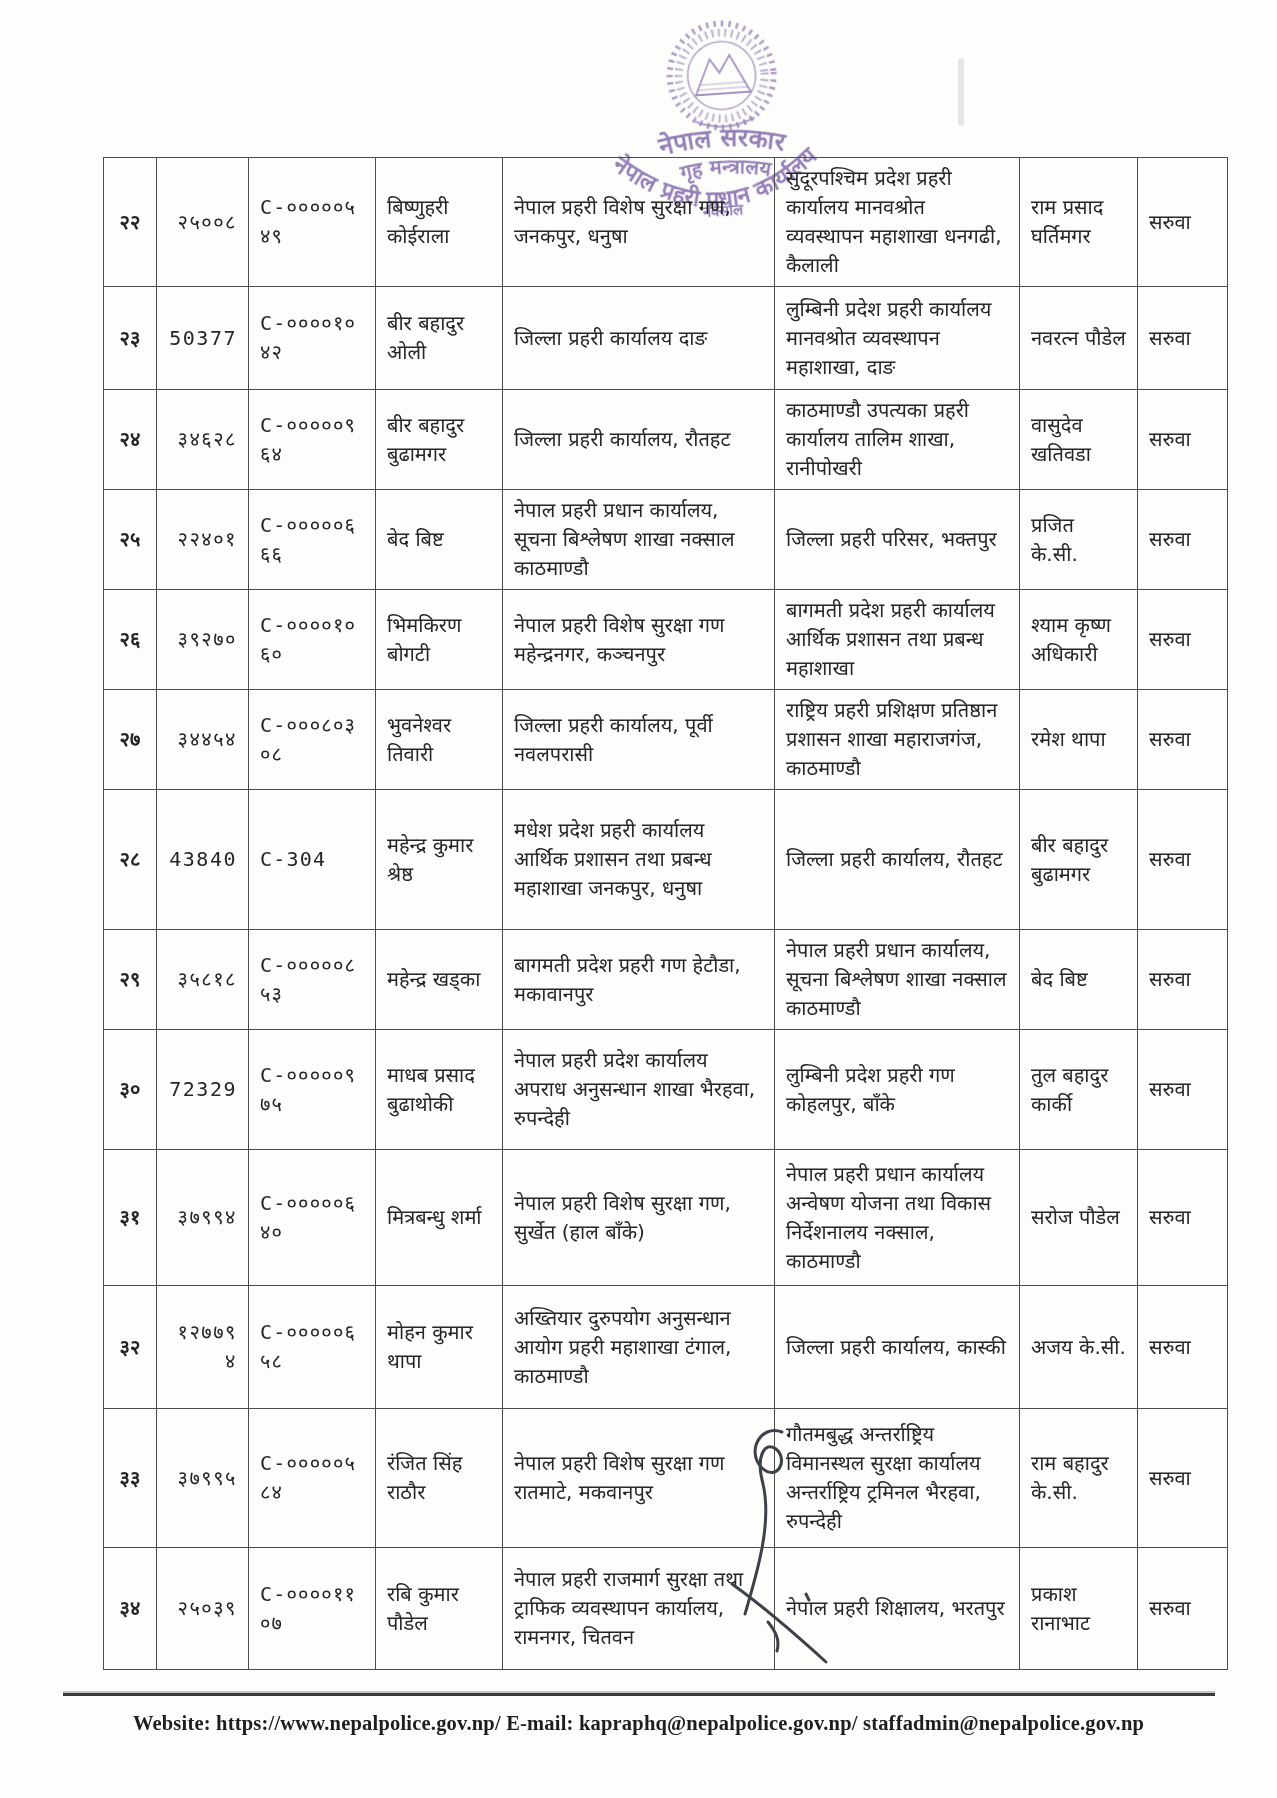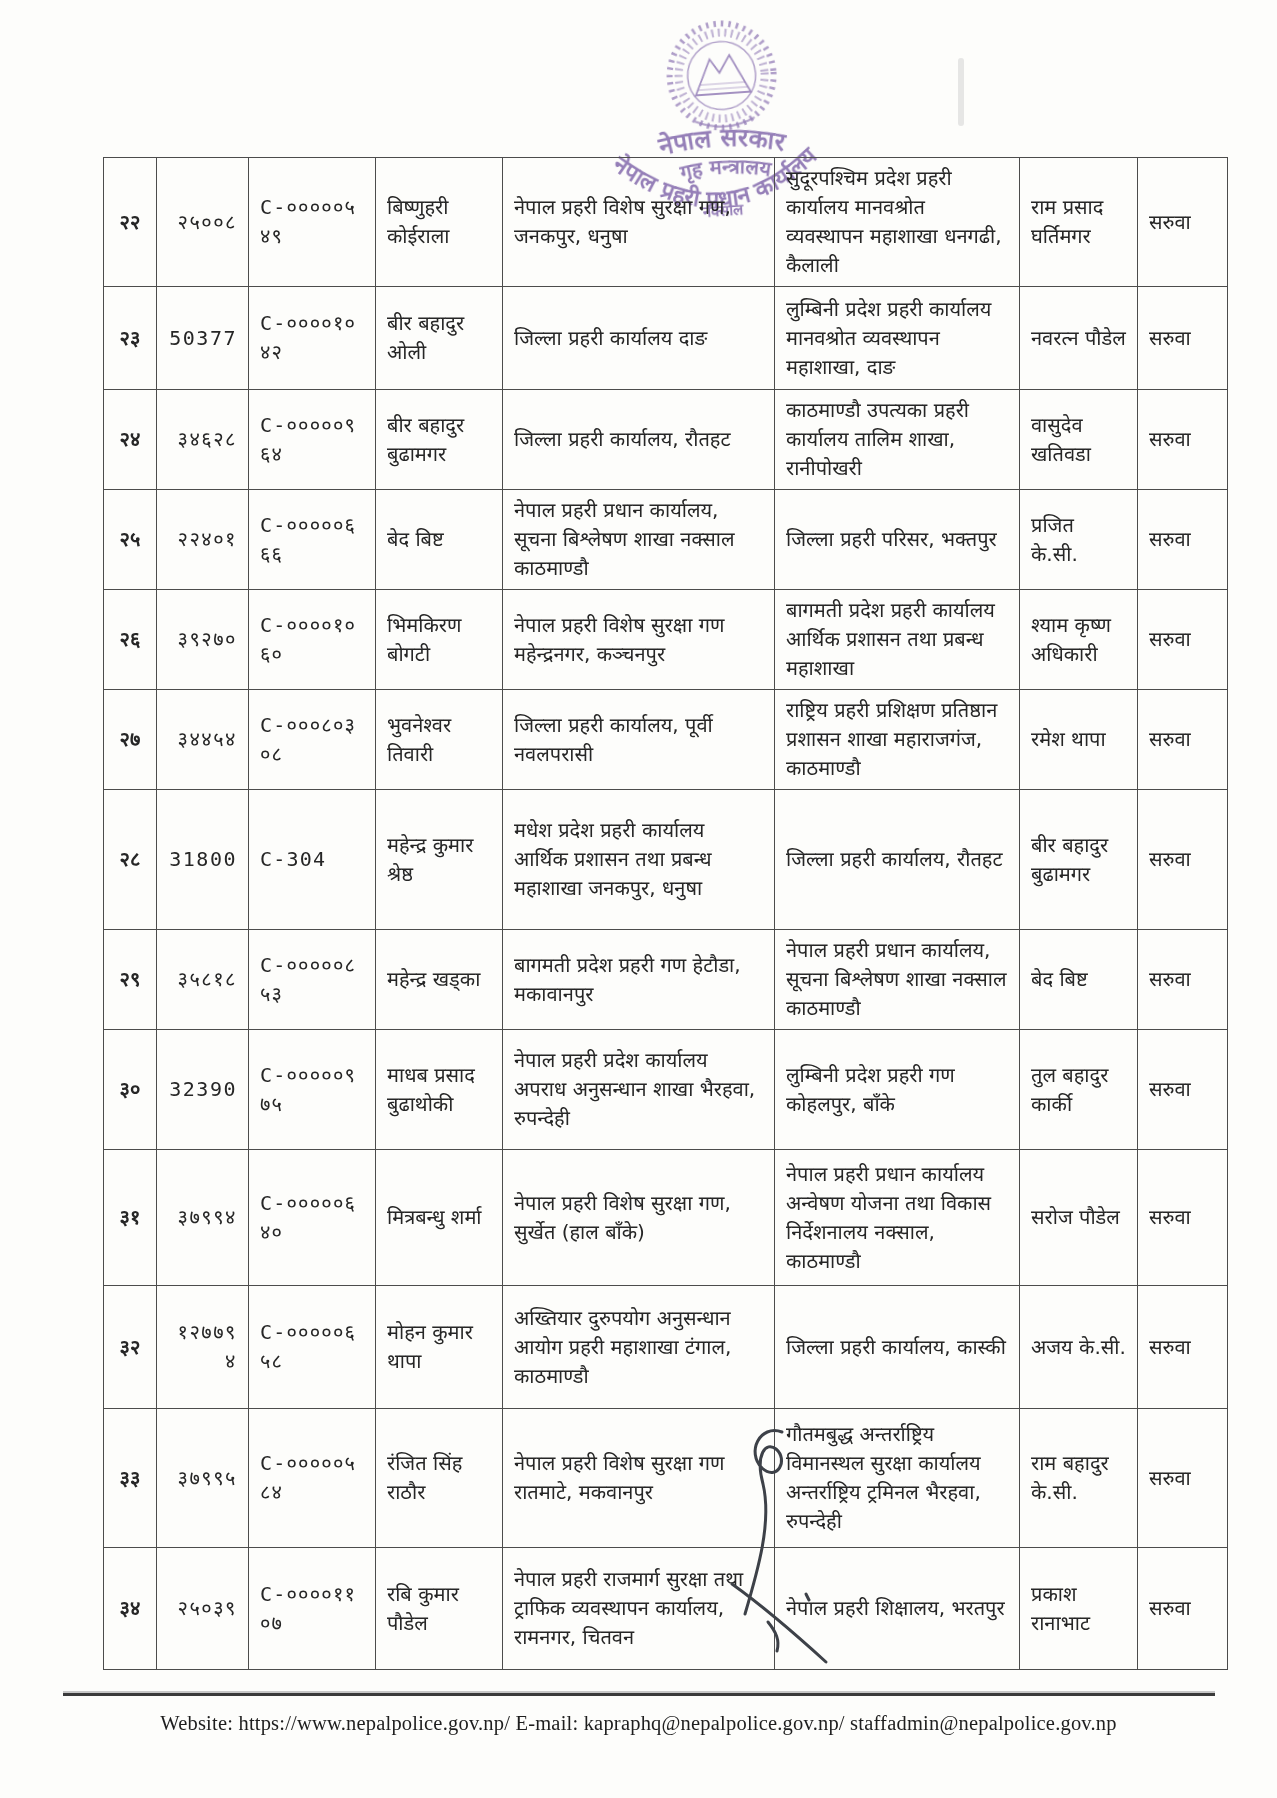--- a/index.html
+++ b/index.html
@@ -38,21 +38,21 @@
   
   .signature { position:absolute; left:722px; top:1424px; pointer-events:none; }
   
   .footer-line {
     position:absolute; left:63px; top:1693px; width:1152px; height:0;
     border-top:3px solid #3a3a3a; box-shadow:0 -2px 0 #c7c7c7;
   }
   .footer-text {
     position:absolute; left:0; top:1712px; width:100%;
     text-align:center; font-family:"Liberation Serif", serif;
-    font-size:20.5px; color:#1e1e1e; letter-spacing:0.2px;
+    font-size:20.5px; color:#1e1e1e; letter-spacing:0.2px;font-weight:bold;
   }
   
   .artifact {
     position:absolute; left:958px; top:58px; width:6px; height:68px;
     background:#c9c9c9; opacity:0.45; border-radius:3px;
   }
 </style>
 </head>
 <body>
 
@@ -159,41 +159,41 @@
       <td class="c-num">३४४५४</td>
       <td class="c-code">C-०००८०३०८</td>
       <td class="c-name">भुवनेश्वर तिवारी</td>
       <td class="c-from">जिल्ला प्रहरी कार्यालय, पूर्वी नवलपरासी</td>
       <td class="c-to">राष्ट्रिय प्रहरी प्रशिक्षण प्रतिष्ठान प्रशासन शाखा महाराजगंज, काठमाण्डौ</td>
       <td class="c-repl">रमेश थापा</td>
       <td class="c-status">सरुवा</td>
     </tr>
         <tr class="r6">
       <td class="c-sn">२८</td>
-      <td class="c-num">31800</td>
+      <td class="c-num">43840</td>
       <td class="c-code">C-304</td>
       <td class="c-name">महेन्द्र कुमार श्रेष्ठ</td>
       <td class="c-from">मधेश प्रदेश प्रहरी कार्यालय आर्थिक प्रशासन तथा प्रबन्ध महाशाखा जनकपुर, धनुषा</td>
       <td class="c-to">जिल्ला प्रहरी कार्यालय, रौतहट</td>
       <td class="c-repl">बीर बहादुर बुढामगर</td>
       <td class="c-status">सरुवा</td>
     </tr>
         <tr class="r7">
       <td class="c-sn">२९</td>
       <td class="c-num">३५८१८</td>
       <td class="c-code">C-०००००८५३</td>
       <td class="c-name">महेन्द्र खड्का</td>
       <td class="c-from">बागमती प्रदेश प्रहरी गण हेटौडा, मकावानपुर</td>
       <td class="c-to">नेपाल प्रहरी प्रधान कार्यालय, सूचना बिश्लेषण शाखा नक्साल काठमाण्डौ</td>
       <td class="c-repl">बेद बिष्ट</td>
       <td class="c-status">सरुवा</td>
     </tr>
         <tr class="r8">
       <td class="c-sn">३०</td>
-      <td class="c-num">32390</td>
+      <td class="c-num">72329</td>
       <td class="c-code">C-०००००९७५</td>
       <td class="c-name">माधब प्रसाद बुढाथोकी</td>
       <td class="c-from">नेपाल प्रहरी प्रदेश कार्यालय अपराध अनुसन्धान शाखा भैरहवा, रुपन्देही</td>
       <td class="c-to">लुम्बिनी प्रदेश प्रहरी गण कोहलपुर, बाँके</td>
       <td class="c-repl">तुल बहादुर कार्की</td>
       <td class="c-status">सरुवा</td>
     </tr>
         <tr class="r9">
       <td class="c-sn">३१</td>
       <td class="c-num">३७९९४</td>

